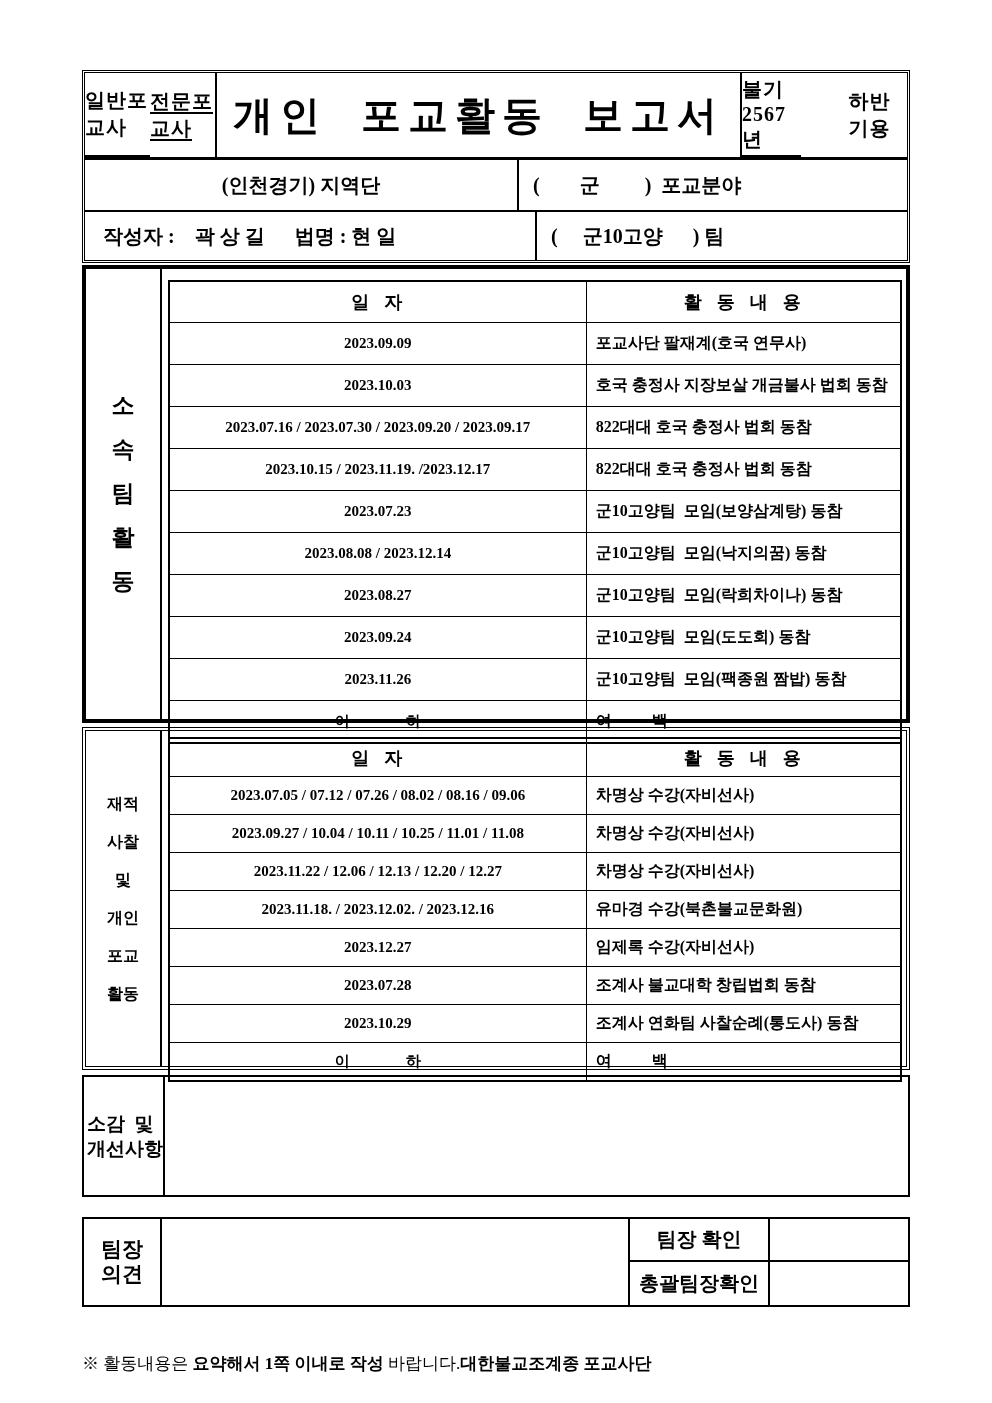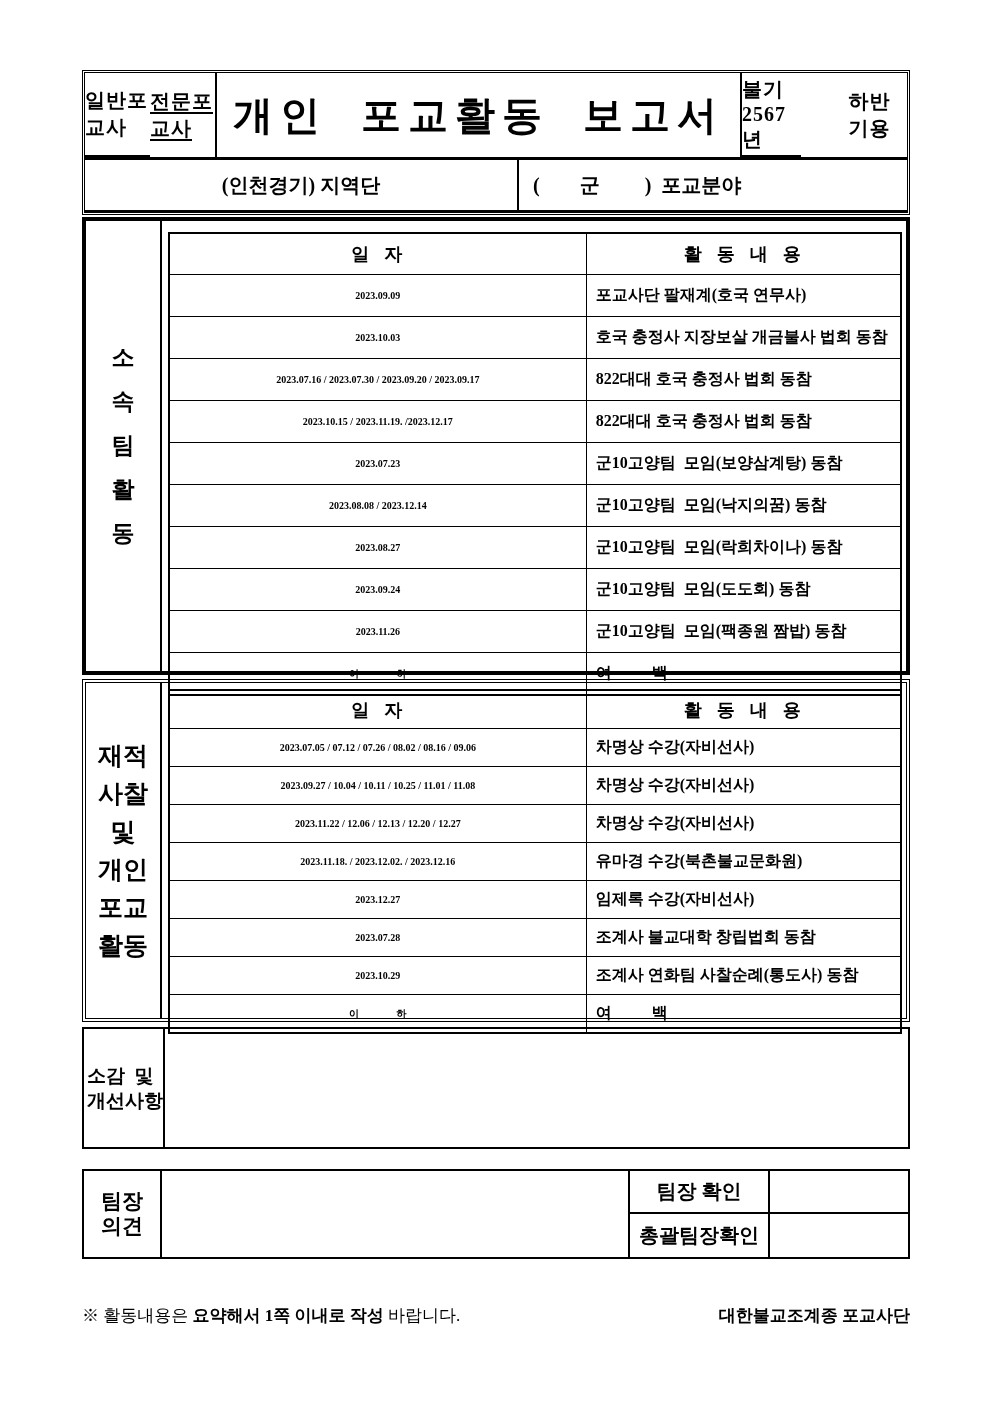--- a/index.html
+++ b/index.html
@@ -33,35 +33,35 @@
     font-size:20px;font-weight:bold;white-space:pre;}
 
   
   .sec{display:flex;}
   .sec1{border:4px solid #000;height:450px;margin-top:2px;}
   .sec2{border:4px double #000;height:335px;margin-top:4px;}
   .side{width:74px;border-right:2px solid #000;display:flex;flex-direction:column;
     align-items:center;justify-content:center;font-weight:bold;}
   .side1{font-size:23px;}
   .side1 .ln{line-height:44px;}
-  .side2{font-size:25px;}
+  .side2{font-size:16px;}
   .side2 .ln{line-height:38px;}
   .twrap{flex:1;}
   .twrap1{padding:11px 4px 0 6px;}
   .twrap2{padding:6px 4px 0 6px;}
   table{width:100%;border-collapse:collapse;table-layout:fixed;}
   table{border:2px solid #000;}
   th,td{border:1px solid #000;font-weight:bold;overflow:hidden;}
   th{font-size:18px;letter-spacing:2px;white-space:pre;}
   .sec1 th{height:38px;}
   .sec1 td{height:39px;}
   .sec2 th{height:35px;}
   .sec2 td{height:35px;}
   col.c-date{width:57%;}
-  td.date{text-align:center;font-size:10px;white-space:pre;}
+  td.date{text-align:center;font-size:15px;white-space:pre;}
   td.act{text-align:left;padding-left:9px;font-size:16px;white-space:pre;}
 
   
   .remarks{margin-top:5px;border:2px solid #000;height:118px;display:flex;gap:20px;}
   .rlabel{width:76px;border-right:2px solid #000;display:flex;flex-direction:column;
     justify-content:center;font-size:19px;font-weight:bold;white-space:pre;padding-left:3px;}
   .rlabel .ln{line-height:25px;}
   .rbody{flex:1;}
 
   
@@ -71,21 +71,21 @@
   .olabel .ln{line-height:25px;}
   .obody{flex:1;}
   .osign{width:278px;border-left:2px solid #000;display:grid;
     grid-template-columns:140px 1fr;grid-template-rows:1fr 1fr;}
   .scell{display:flex;align-items:center;justify-content:center;
     font-size:20px;font-weight:bold;}
   .scell.br{border-right:2px solid #000;}
   .scell.bb{border-bottom:2px solid #000;}
 
   
-  .foot{display:flex;justify-content:space-between;align-items:baseline;
+  .foot{display:flex;justify-content:flex-start;align-items:baseline;
     margin-top:8px;font-size:17px;}
   .foot .note{white-space:pre;}
   .foot .note b{font-weight:bold;}
   .foot .org{font-weight:bold;margin-top:37px;}
 </style>
 </head>
 <body>
 
 <div class="page">
 
@@ -99,20 +99,24 @@
       </div>
       <div class="hdr-title">개인  포교활동  보고서</div>
       <div class="hdr-col hdr-right">
         <div class="hdr-cell bline">불기2567년</div>
         <div class="hdr-cell">하반기용</div>
       </div>
     </div>
     <div class="hdr-row hdr-row2">
       <div class="hr-left centered">(인천경기) 지역단</div>
       <div class="hr-right">(        군         )  포교분야</div>
+    </div>
+    <div class="hdr-row hdr-row3">
+      <div class="hr-left padded">작성자 :    곽 상 길      법명 : 현 일</div>
+      <div class="hr-right">(     군10고양      ) 팀</div>
     </div>
   </div>
 
   <div class="sec sec1">
     <div class="side side1">
 
     <span class="ln">소</span>
         <span class="ln">속</span>
         <span class="ln">팀</span>
         <span class="ln">활</span>

